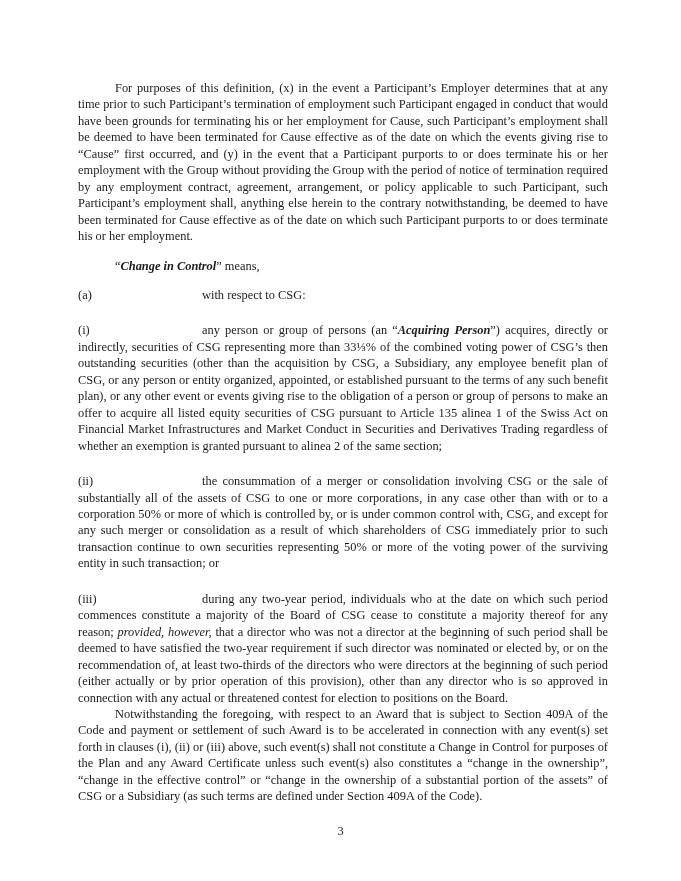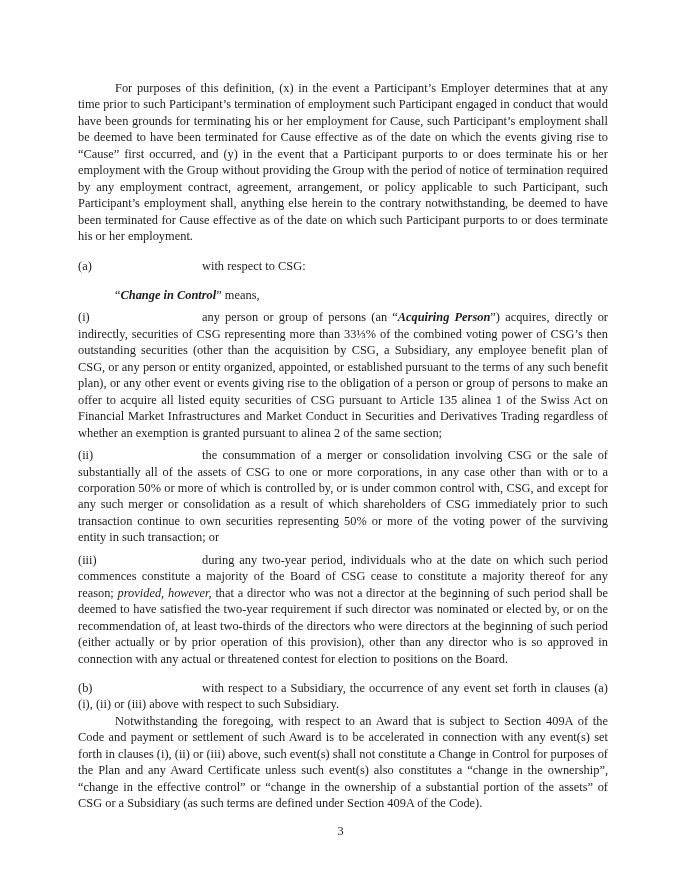--- a/index.html
+++ b/index.html
@@ -57,21 +57,21 @@
 
   
   p.lvl1 {
     text-indent: 0;
     margin-top: 13px;
   }
 
   
   p.lvl2 {
     text-indent: 0;
-    margin-top: 6px;
+    margin-top: 19px;
   }
 
   
   .mk {
     display: inline-block;
     width: 124px;
     text-indent: 0;
   }
   .mk > span.lbl {
     display: inline-block;
@@ -100,31 +100,30 @@
 </style>
 </head>
 <body>
 
 <div class="page">
 
   <div class="content">
 
     <p class="para lvl0">For purposes of this definition, (x) in the event a Participant’s Employer determines that at any time prior to such Participant’s termination of employment such Participant engaged in conduct that would have been grounds for terminating his or her employment for Cause, such Participant’s employment shall be deemed to have been terminated for Cause effective as of the date on which the events giving rise to “Cause” first occurred, and (y) in the event that a Participant purports to or does terminate his or her employment with the Group without providing the Group with the period of notice of termination required by any employment contract, agreement, arrangement, or policy applicable to such Participant, such Participant’s employment shall, anything else herein to the contrary notwithstanding, be deemed to have been terminated for Cause effective as of the date on which such Participant purports to or does terminate his or her employment.</p>
 
+    <p class="para defline"><span>“</span><b class="bi">Change in Control</b><span>”</span><span> means,</span></p>
+
     <p class="para lvl1"><span class="mk"><span class="lbl">(a)</span></span><span>with respect to CSG:</span></p>
-
-    <p class="para defline"><span>“</span><b class="bi">Change in Control</b><span>”</span><span> means,</span></p>
 
     <p class="para lvl2"><span class="mk"><span class="lbl">(i)</span></span><span>any person or group of persons (an “</span><b class="bi">Acquiring Person</b><span>”) acquires, directly or indirectly, securities of CSG representing more than 33⅓% of the combined voting power of CSG’s then outstanding securities (other than the acquisition by CSG, a Subsidiary, any employee benefit plan of CSG, or any person or entity organized, appointed, or established pursuant to the terms of any such benefit plan), or any other event or events giving rise to the obligation of a person or group of persons to make an offer to acquire all listed equity securities of CSG pursuant to Article 135 alinea 1 of the Swiss Act on Financial Market Infrastructures and Market Conduct in Securities and Derivatives Trading regardless of whether an exemption is granted pursuant to alinea 2 of the same section;</span></p>
 
     <p class="para lvl2"><span class="mk"><span class="lbl">(ii)</span></span><span>the consummation of a merger or consolidation involving CSG or the sale of substantially all of the assets of CSG to one or more corporations, in any case other than with or to a corporation 50% or more of which is controlled by, or is under common control with, CSG, and except for any such merger or consolidation as a result of which shareholders of CSG immediately prior to such transaction continue to own securities representing 50% or more of the voting power of the surviving entity in such transaction; or</span></p>
 
     <p class="para lvl2"><span class="mk"><span class="lbl">(iii)</span></span><span>during any two-year period, individuals who at the date on which such period commences constitute a majority of the Board of CSG cease to constitute a majority thereof for any reason; </span><i class="it">provided, however,</i><span> that a director who was not a director at the beginning of such period shall be deemed to have satisfied the two-year requirement if such director was nominated or elected by, or on the recommendation of, at least two-thirds of the directors who were directors at the beginning of such period (either actually or by prior operation of this provision), other than any director who is so approved in connection with any actual or threatened contest for election to positions on the Board.</span></p>
 
-    <p class="para lvl1 gap-top-lg"><span class="mk"><span class="lbl">(b)</span></span><span>with respect to a Subsidiary, the occurrence of any event set forth in clauses (a)(i), (ii) or (iii) above with respect to such Subsidiary.</span></p>
 
     <p class="para lvl0 gap-top-lg">Notwithstanding the foregoing, with respect to an Award that is subject to Section 409A of the Code and payment or settlement of such Award is to be accelerated in connection with any event(s) set forth in clauses (i), (ii) or (iii) above, such event(s) shall not constitute a Change in Control for purposes of the Plan and any Award Certificate unless such event(s) also constitutes a “change in the ownership”, “change in the effective control” or “change in the ownership of a substantial portion of the assets” of CSG or a Subsidiary (as such terms are defined under Section 409A of the Code).</p>
 
   </div>
 
   <div class="pagenum">3</div>
 
 </div>
 
 </body></html>

